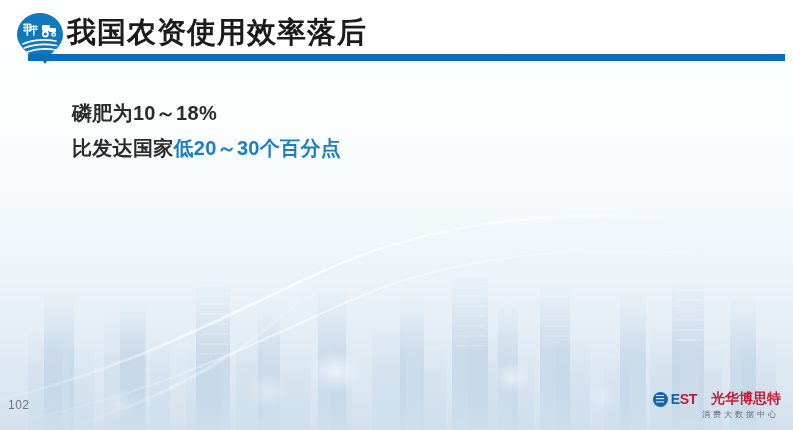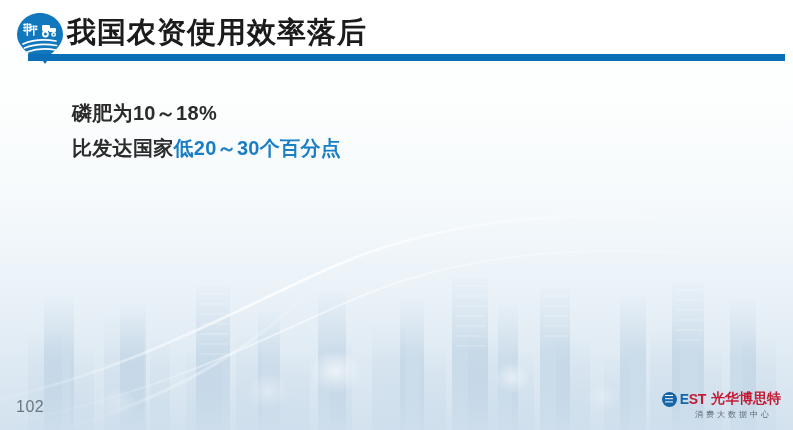--- a/index.html
+++ b/index.html
@@ -43,42 +43,42 @@
   }
   .line{
     font-size:20px;font-weight:bold;color:#2b2b2b;
     line-height:35px;height:35px;white-space:nowrap;
     letter-spacing:0.3px;
   }
   .hl{color:#1a7ec4;}
 
   
   .page-number{
-    position:absolute;left:16px;top:398px;
-    font-size:16px;color:#6b7682;font-weight:normal;letter-spacing:.5px;
+    position:absolute;left:8px;top:398px;
+    font-size:12px;color:#6b7682;font-weight:normal;letter-spacing:.5px;
   }
 
   
   .corp-logo{
     position:absolute;right:12px;bottom:10px;
     display:flex;flex-direction:column;align-items:flex-end;
     opacity:.95;
   }
   .corp-row{display:flex;align-items:center;gap:3px;text-align:right;}
   .corp-mark{width:15px;height:15px;border-radius:50%;
     background:#0b5fa5;position:relative;display:inline-block;}
   .corp-mark::before{
     content:"";position:absolute;left:3.5px;top:3px;width:8px;height:1.6px;
     background:#fff;box-shadow:0 3.2px 0 #fff,0 6.4px 0 #fff;
   }
   .corp-best{font-size:14px;font-weight:bold;color:#0b5fa5;letter-spacing:-.3px;}
   .corp-best .e{color:#0b5fa5;}
   .corp-best .st{color:#c3112b;}
-  .corp-cn{font-size:14px;font-weight:bold;color:#c3112b;letter-spacing:0px;margin-left:2px;}
-  .corp-sub{font-size:8px;color:#5a6672;letter-spacing:3px;margin-top:1px;margin-right:9px;}
+  .corp-cn{font-size:14px;font-weight:bold;color:#c3112b;letter-spacing:0px;margin-left:11px;}
+  .corp-sub{font-size:8px;color:#5a6672;letter-spacing:3px;margin-top:1px;margin-right:2px;}
 </style>
 </head>
 <body>
 
 <div class="slide">
 
   <div class="bg-art">
     <svg viewBox="0 0 793 430" xmlns="http://www.w3.org/2000/svg">
       <defs>
         <linearGradient id="cityFade" x1="0" y1="0" x2="0" y2="1">

